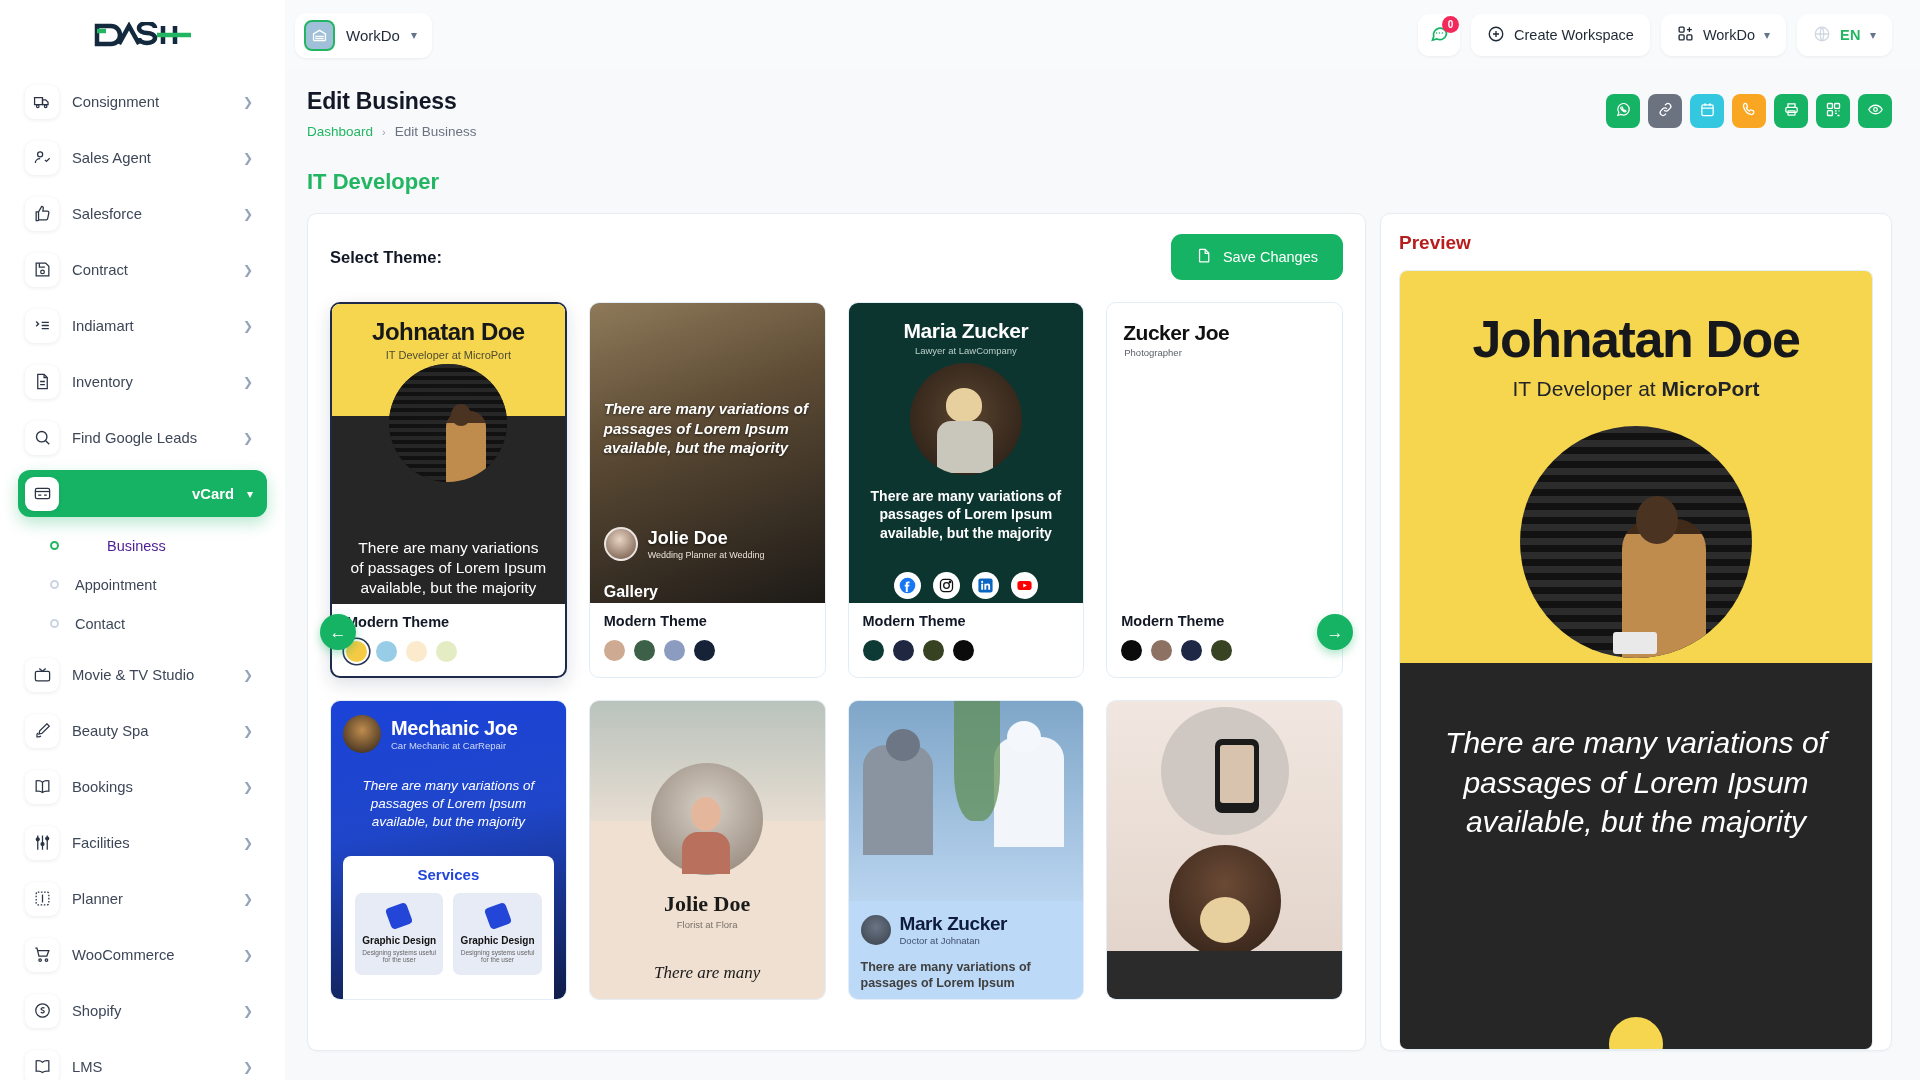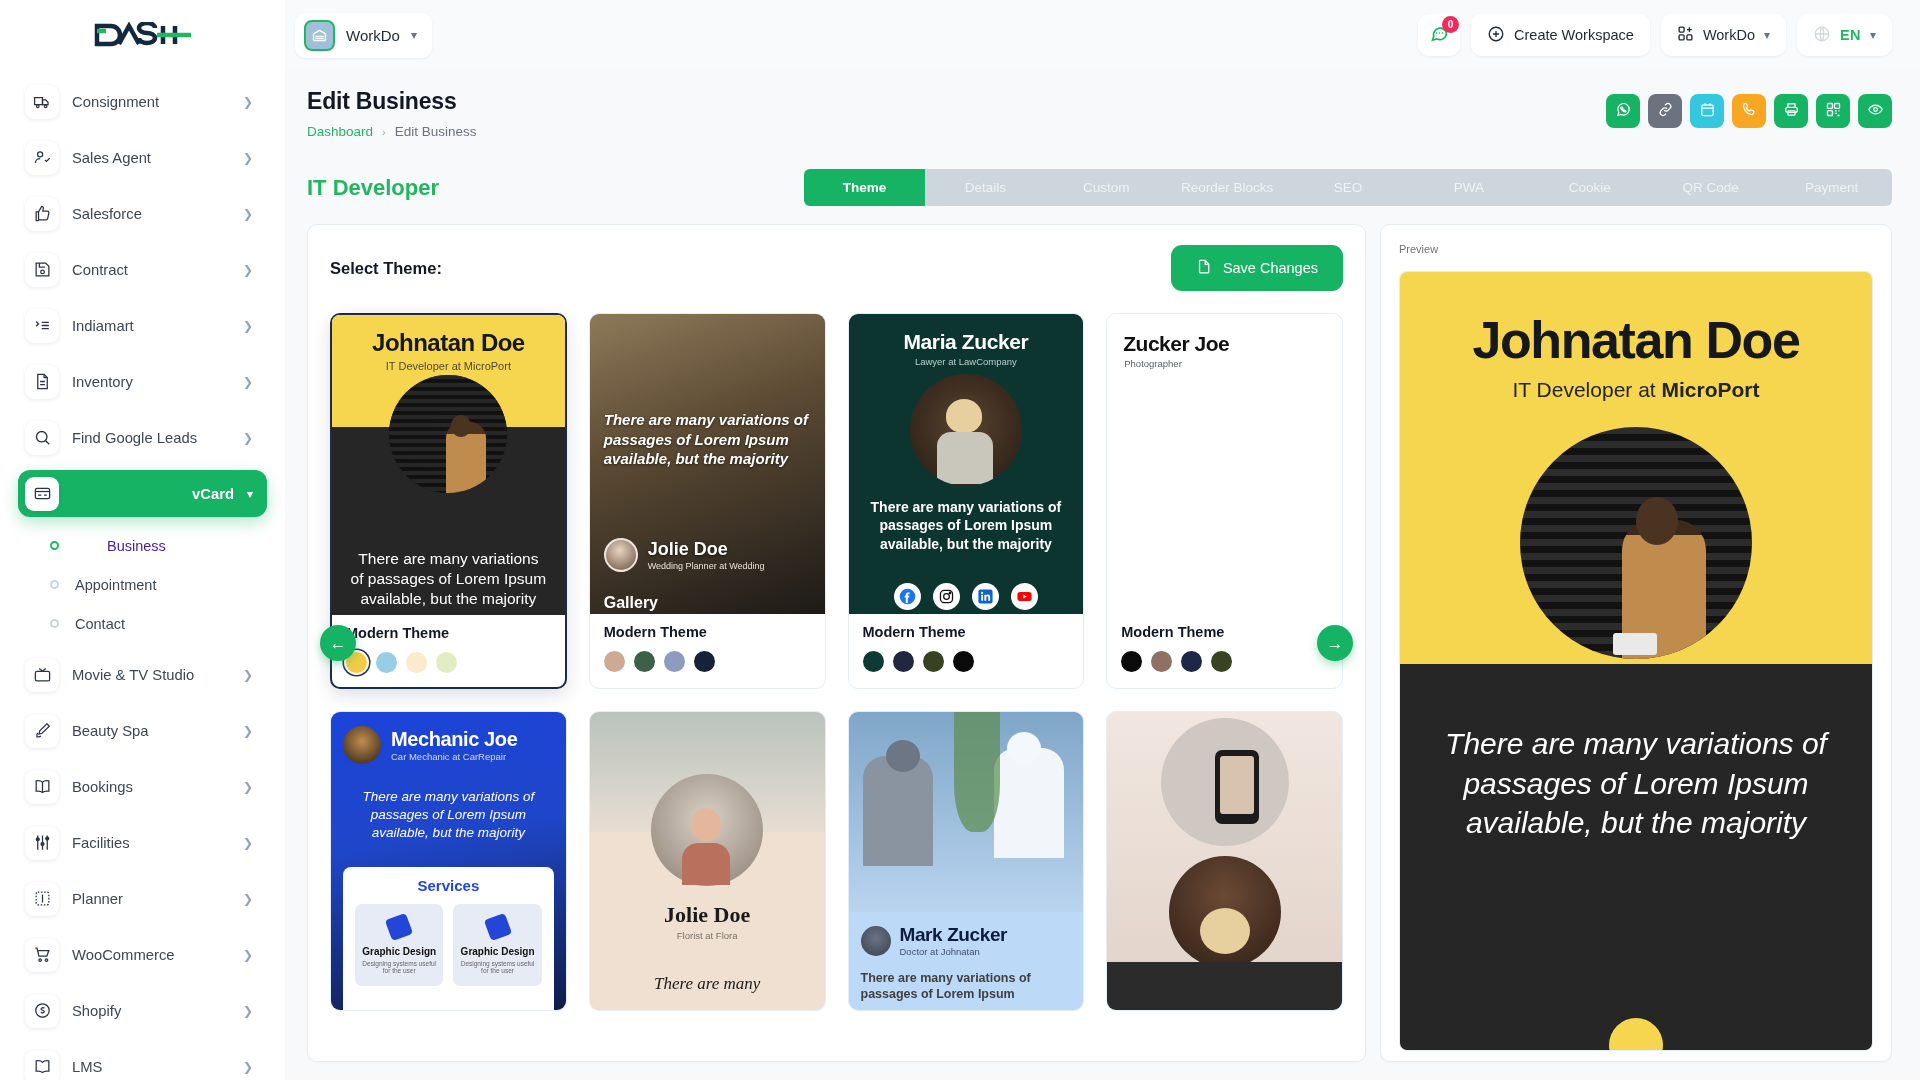--- a/index.html
+++ b/index.html
@@ -219,21 +219,21 @@
   .c6 { background: #f0e0d1; position: absolute; inset: 0; }
   
   .c7 { background: #bcd9f7; position: absolute; inset: 0; }
   
   .c8 { background: #efe6e0; position: absolute; inset: 0; }
 
   .soc-row { position: absolute; left: 0; right: 0; bottom: 4px; display: flex; justify-content: center; gap: 12px; }
   .soc { width: 27px; height: 27px; border-radius: 50%; background: #fff; display: flex; align-items: center; justify-content: center; }
 
   
-  .pv-head { font-size: 11px; font-weight: 400; color: #737373; }
+  .pv-head { font-size: 19px; font-weight: 700; color: #b91c1c; }
   .pv-frame {
     margin-top: 16px; border: 1px solid #e3edf6; border-radius: 8px;
     overflow: hidden; height: 780px; position: relative; background: #fff;
   }
   .pv-yellow { background: #f5d64e; height: 392px; position: relative; text-align: center; padding-top: 38px; }
   .pv-name { font-size: 52px; font-weight: 800; color: #17181b; letter-spacing: -1.4px; }
   .pv-sub { font-size: 21px; color: #23242a; margin-top: 8px; }
   .pv-sub b { font-weight: 700; }
   .pv-dark { background: #262626; position: absolute; left: 0; right: 0; top: 392px; bottom: 0; }
   .pv-circ {
@@ -584,31 +584,20 @@
           <span><svg width="17" height="17" viewBox="0 0 24 24" fill="none" stroke="#fff" stroke-width="1.8">
                 <path d="M2.5 12S6 6 12 6s9.5 6 9.5 6-3.5 6-9.5 6-9.5-6-9.5-6z"></path>
                 <circle cx="12" cy="12" r="2.6"></circle>
               </svg></span>
         </div>
       </div>
     </div>
 
     <div class="sub-head">
       <div class="biz-title">IT Developer</div>
-      <div class="tabs">
-        <div class="tab on">Theme</div>
-        <div class="tab">Details</div>
-        <div class="tab">Custom</div>
-        <div class="tab">Reorder Blocks</div>
-        <div class="tab">SEO</div>
-        <div class="tab">PWA</div>
-        <div class="tab">Cookie</div>
-        <div class="tab">QR Code</div>
-        <div class="tab">Payment</div>
-      </div>
     </div>
 
     <div class="content">
 
       <div class="panel theme-panel">
         <div class="panel-head">
           <div class="panel-title">Select Theme:</div>
           <button class="save-btn">
             <span><svg width="17" height="17" viewBox="0 0 24 24" fill="none" stroke="#fff" stroke-width="1.8">
                   <path d="M6 3.5h7l5 5V20a1 1 0 0 1-1 1H6a1 1 0 0 1-1-1V4.5a1 1 0 0 1 1-1z"></path>

